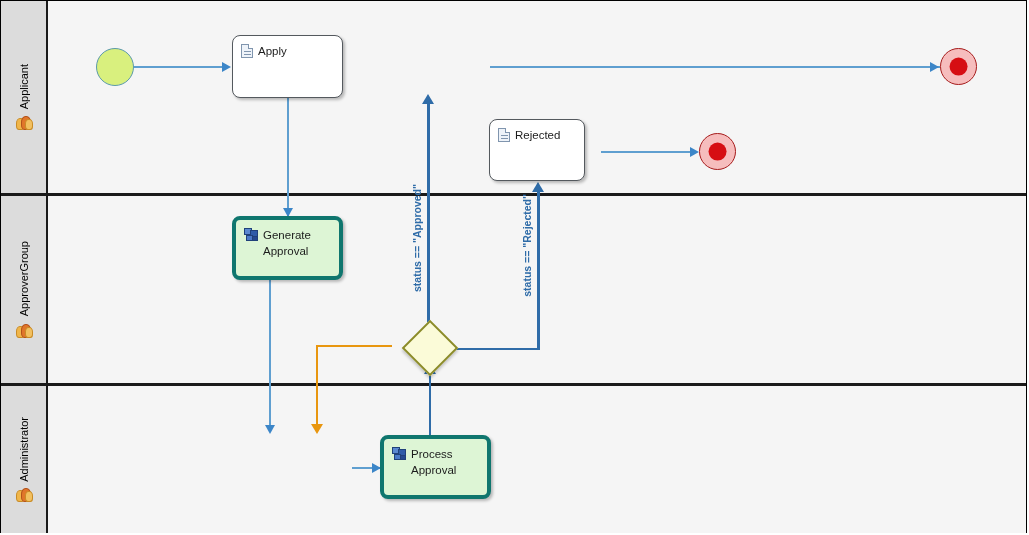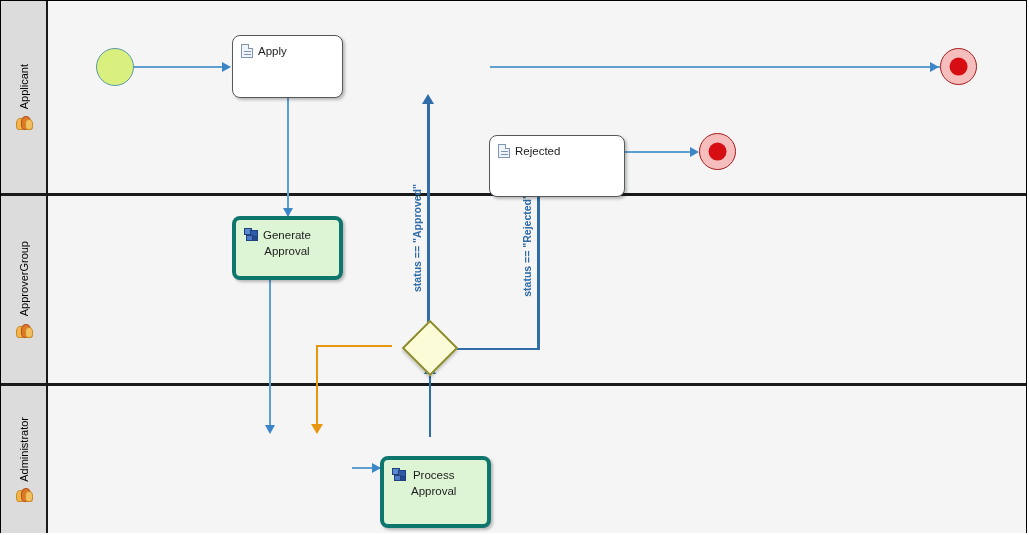--- a/index.html
+++ b/index.html
@@ -82,21 +82,20 @@
     width: 1025px;
     height: 3px;
     background: #1a1a1a;
   }
 
   
   .shapes {
     position: absolute;
     left: 0; top: 0; width: 1029px; height: 535px;
     pointer-events: none;
-    text-align: center;
   }
   .shapes > * { pointer-events: auto; }
 
   
   .task {
     position: absolute;
     box-sizing: border-box;
     border: 1px solid #54595e;
     border-radius: 8px;
     background: #ffffff;
@@ -322,21 +321,21 @@
     <div class="start-event" style="left:96px; top:48px; width:38px; height:38px;"></div>
 
     <div class="task" style="left:232px; top:35px; width:111px; height:63px;">
       <div class="task-inner">
         <span class="doc-icon"></span>
         <span class="task-label">Apply</span>
       </div>
     </div>
 
 
-    <div class="task" style="left:489px; top:135px; width:136px; height:62px;">
+    <div class="task" style="left:489px; top:119px; width:96px; height:62px;">
       <div class="task-inner">
         <span class="doc-icon"></span>
         <span class="task-label">Rejected</span>
       </div>
     </div>
 
     <div class="end-event" style="left:940px; top:48px; width:37px; height:37px;"></div>
     <div class="end-event" style="left:699px; top:133px; width:37px; height:37px;"></div>
 
     <div class="task green" style="left:232px; top:216px; width:111px; height:64px;">
@@ -348,21 +347,21 @@
             <i class="d"></i>
         </span>
         <span class="task-label">Generate
 Approval</span>
       </div>
     </div>
 
     <div class="gateway" style="left:410px; top:328px; width:40px; height:40px;"></div>
 
 
-    <div class="task green" style="left:380px; top:456px; width:111px; height:72px;">
+    <div class="task green" style="left:380px; top:435px; width:111px; height:64px;">
       <div class="task-inner">
         <span class="svc-icon">
           <i class="a"></i>
             <i class="b"></i>
             <i class="c"></i>
             <i class="d"></i>
         </span>
         <span class="task-label">Process
 Approval</span>
       </div>

